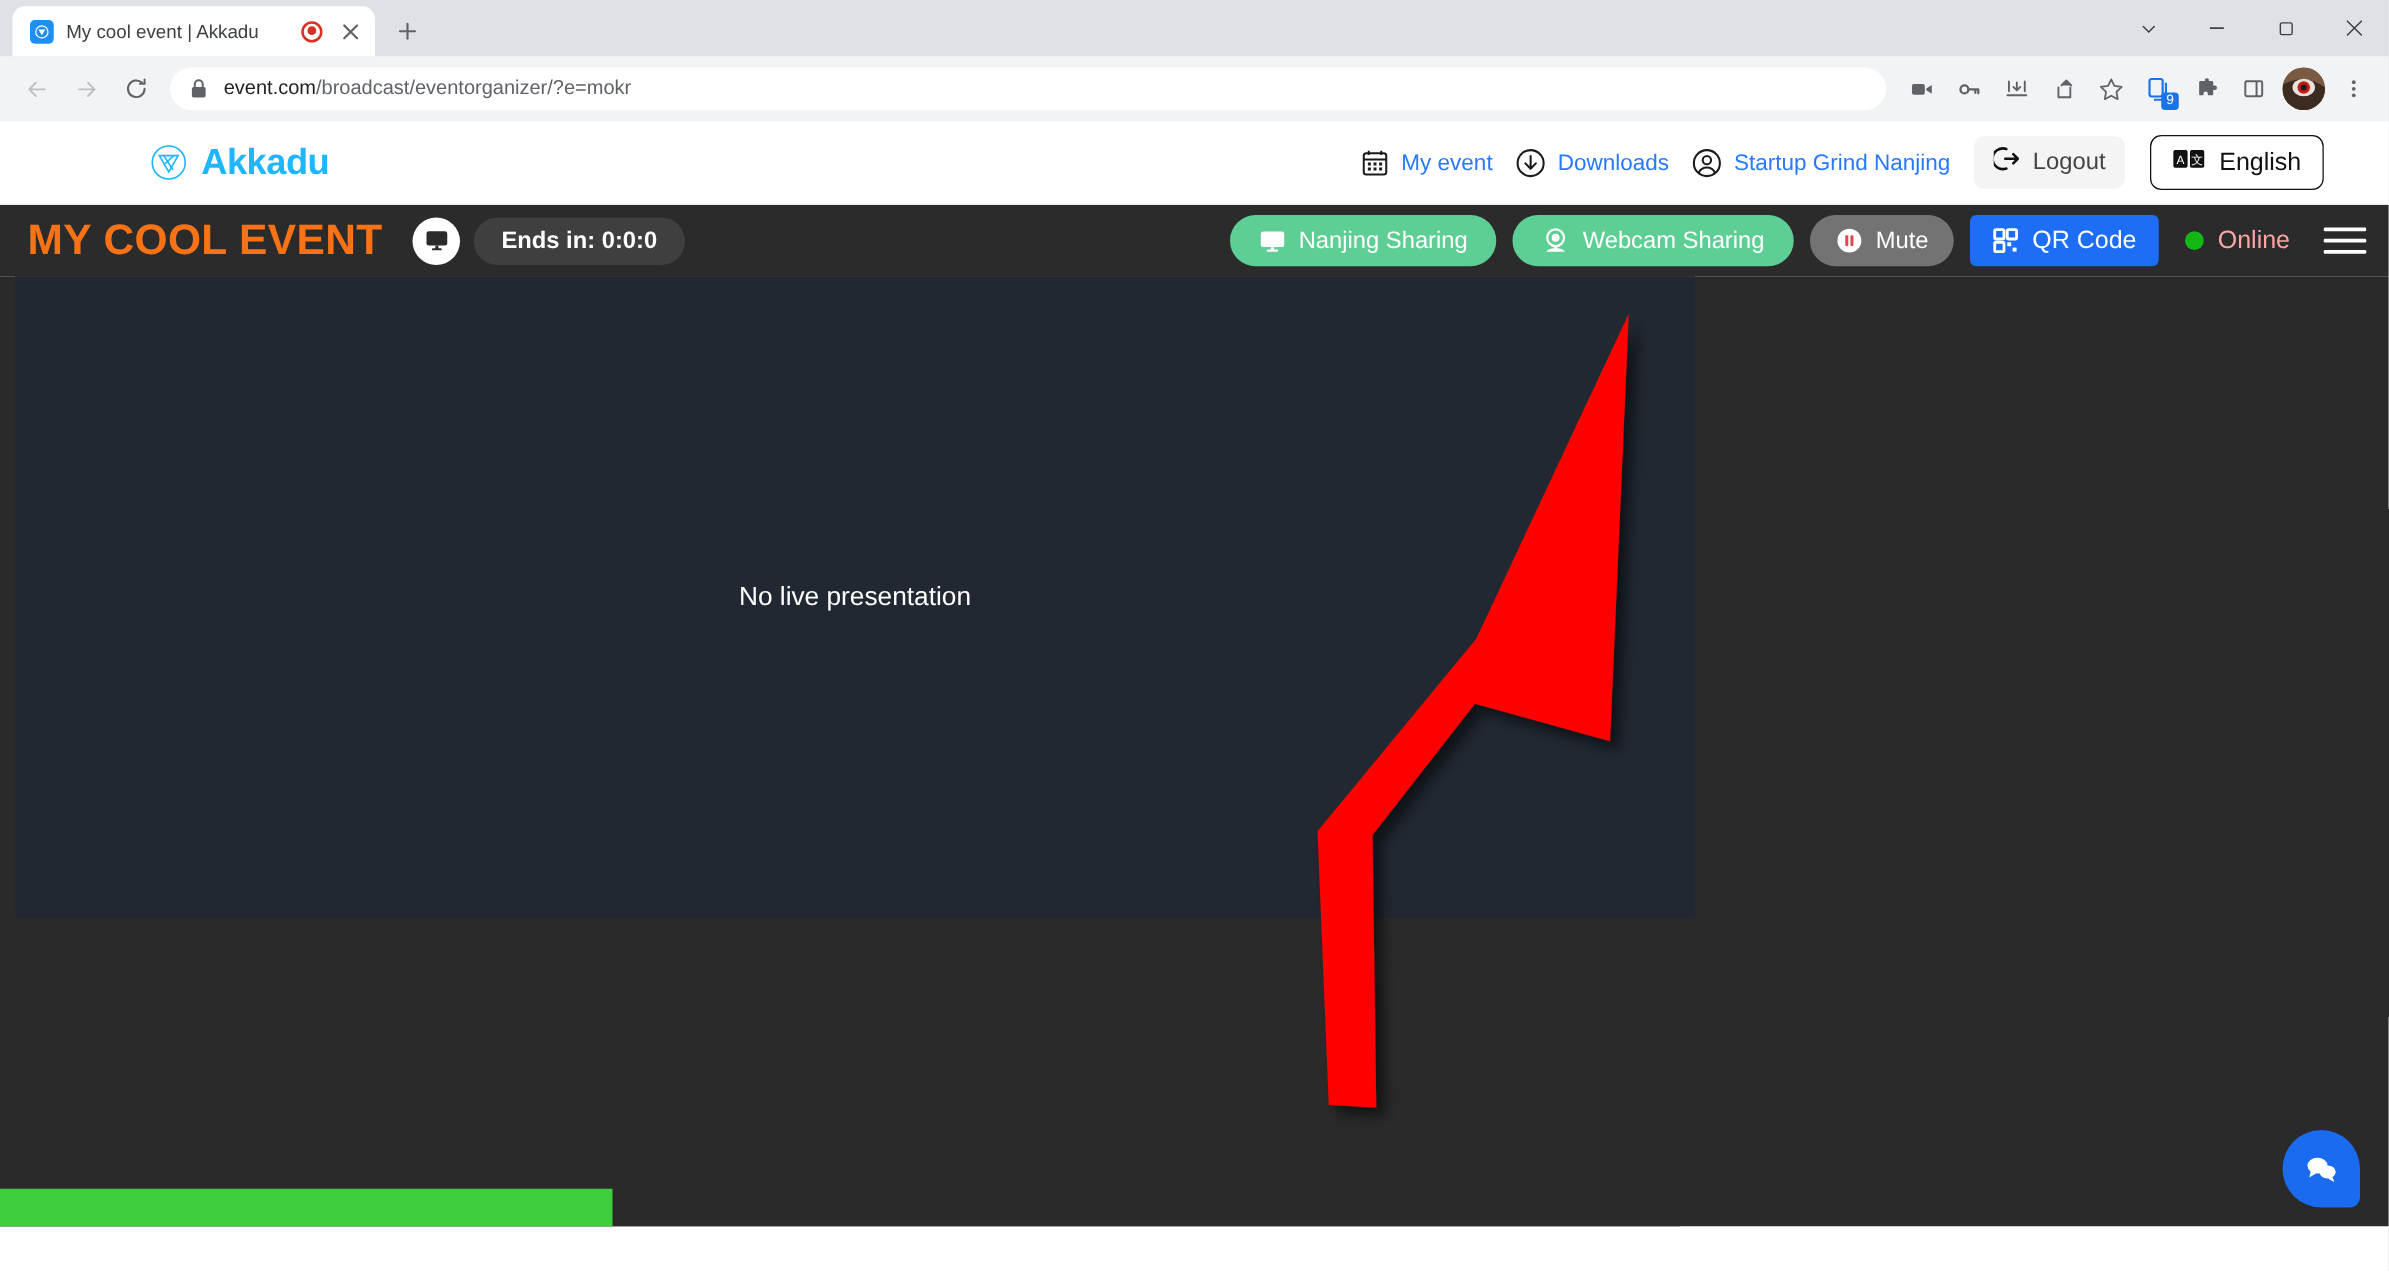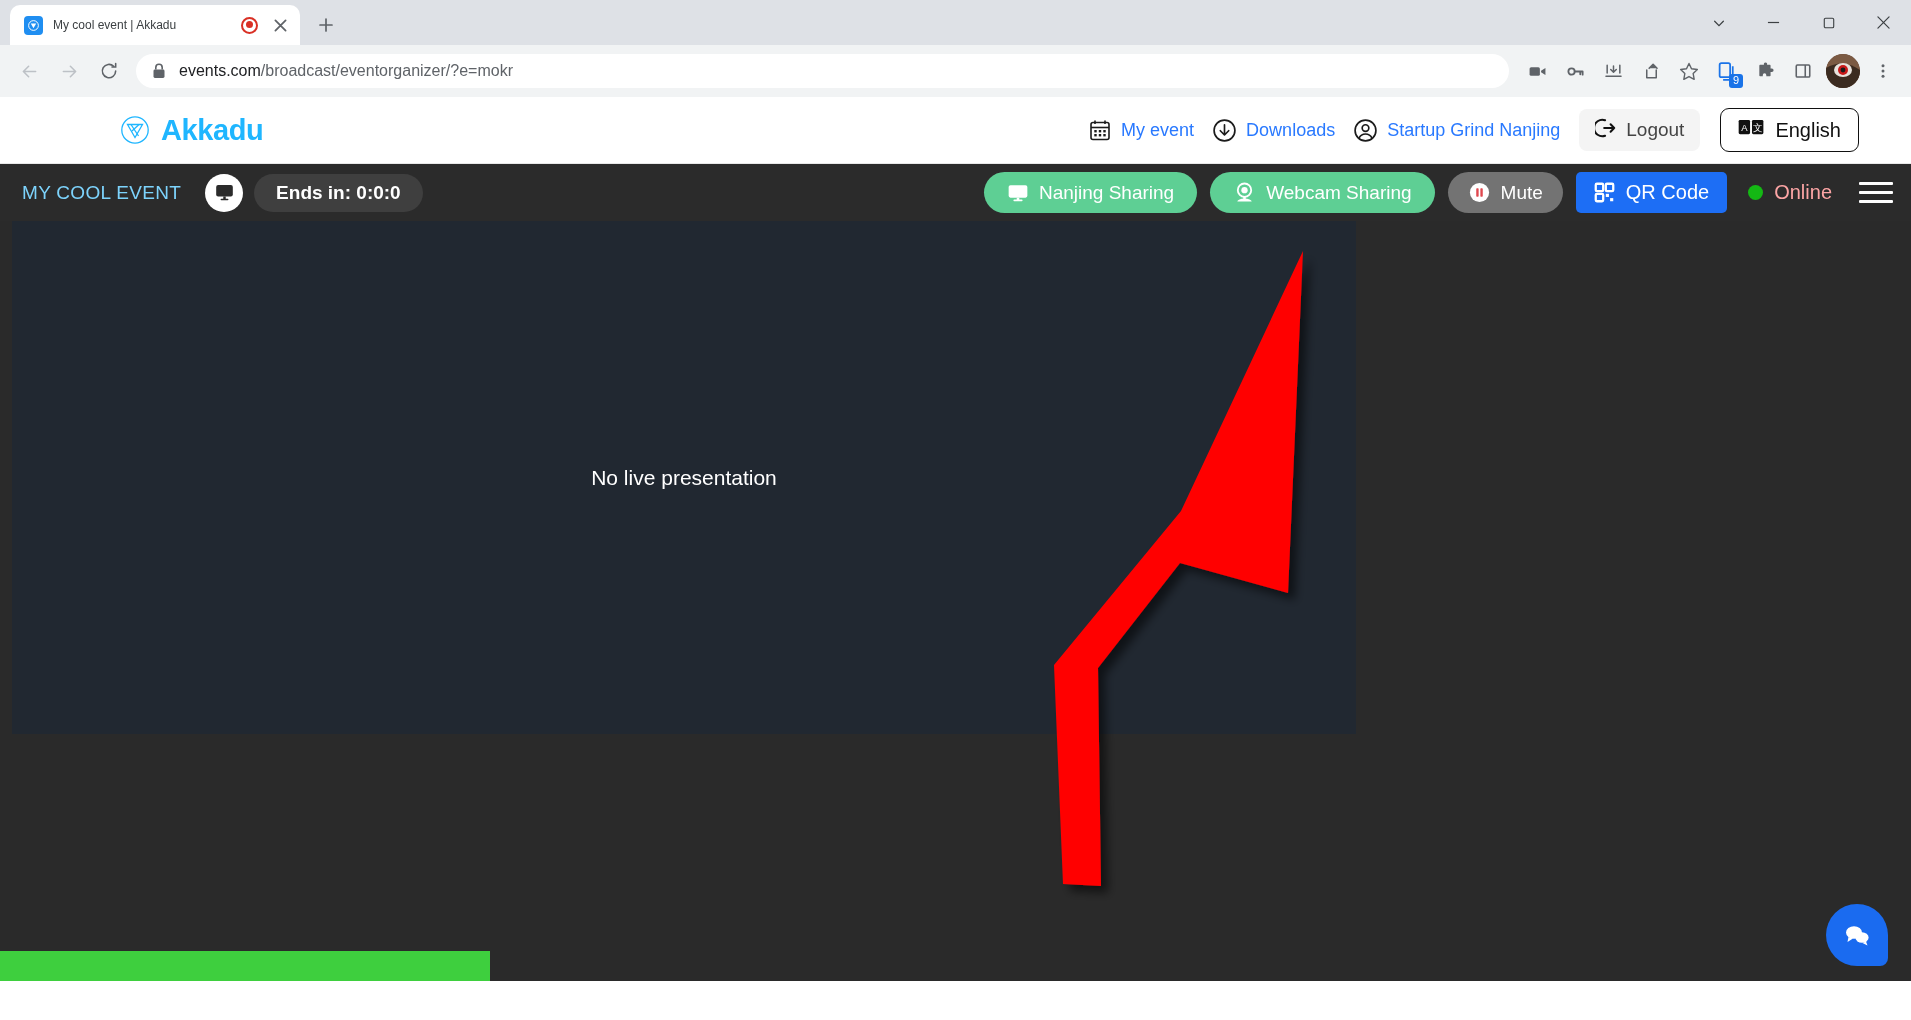--- a/index.html
+++ b/index.html
@@ -33,21 +33,21 @@
   }
   .tab-favicon {
     width: 19px; height: 19px;
     border-radius: 4px;
     background: #1f8ef1;
     display: flex; align-items: center; justify-content: center;
     flex: none;
   }
   .tab-favicon svg { display:block; }
   .tab-title {
-    font-size: 12px;
+    font-size: 15px;
     color: #3c4043;
     white-space: nowrap;
     overflow: hidden;
     text-overflow: ellipsis;
     flex: 1;
   }
   .tab-rec {
     width: 17px; height: 17px; flex: none;
     border-radius: 50%;
     border: 2.5px solid #d93025;
@@ -212,23 +212,23 @@
   
   .app-bar {
     height: 57px;
     background: #2b2b2b;
     display: flex;
     align-items: center;
     padding: 0 18px 0 22px;
     gap: 0;
   }
   .event-title {
-    color: #7dd3fc;
-    font-size: 19px;
-    font-weight: normal;
+    color: #f97316;
+    font-size: 34px;
+    font-weight: bold;
     letter-spacing: 0.3px;
     white-space: nowrap;
   }
   .present-dot {
     width: 38px; height: 38px;
     background: #ffffff;
     border-radius: 50%;
     display: flex; align-items: center; justify-content: center;
     margin-left: 24px;
     flex: none;
@@ -416,21 +416,21 @@
       </svg>
     </div>
 
     <div class="omnibox">
       <span class="lock">
         <svg width="14" height="16" viewBox="0 0 14 16" fill="currentColor">
           <rect x="1.5" y="6.5" width="11" height="8.5" rx="1.4"></rect>
           <path d="M3.8 6.5 V4.4 a3.2 3.2 0 0 1 6.4 0 V6.5" fill="none" stroke="currentColor" stroke-width="1.6"></path>
         </svg>
       </span>
-      <span class="url"><b>events.com</b><span>/broadcast/eventorganizer/?e=mokr</span></span>
+      <span class="url"><b>event.com</b><span>/broadcast/eventorganizer/?e=mokr</span></span>
     </div>
 
     <div class="tb-icons">
       <div class="tb-icon">
         <svg width="19" height="19" viewBox="0 0 24 24" fill="currentColor">
           <rect x="2" y="6.5" width="13" height="11" rx="2"></rect>
           <path d="M16.5 11 L22 7.5 V16.5 L16.5 13 Z"></path>
         </svg>
       </div>
       <div class="tb-icon">

